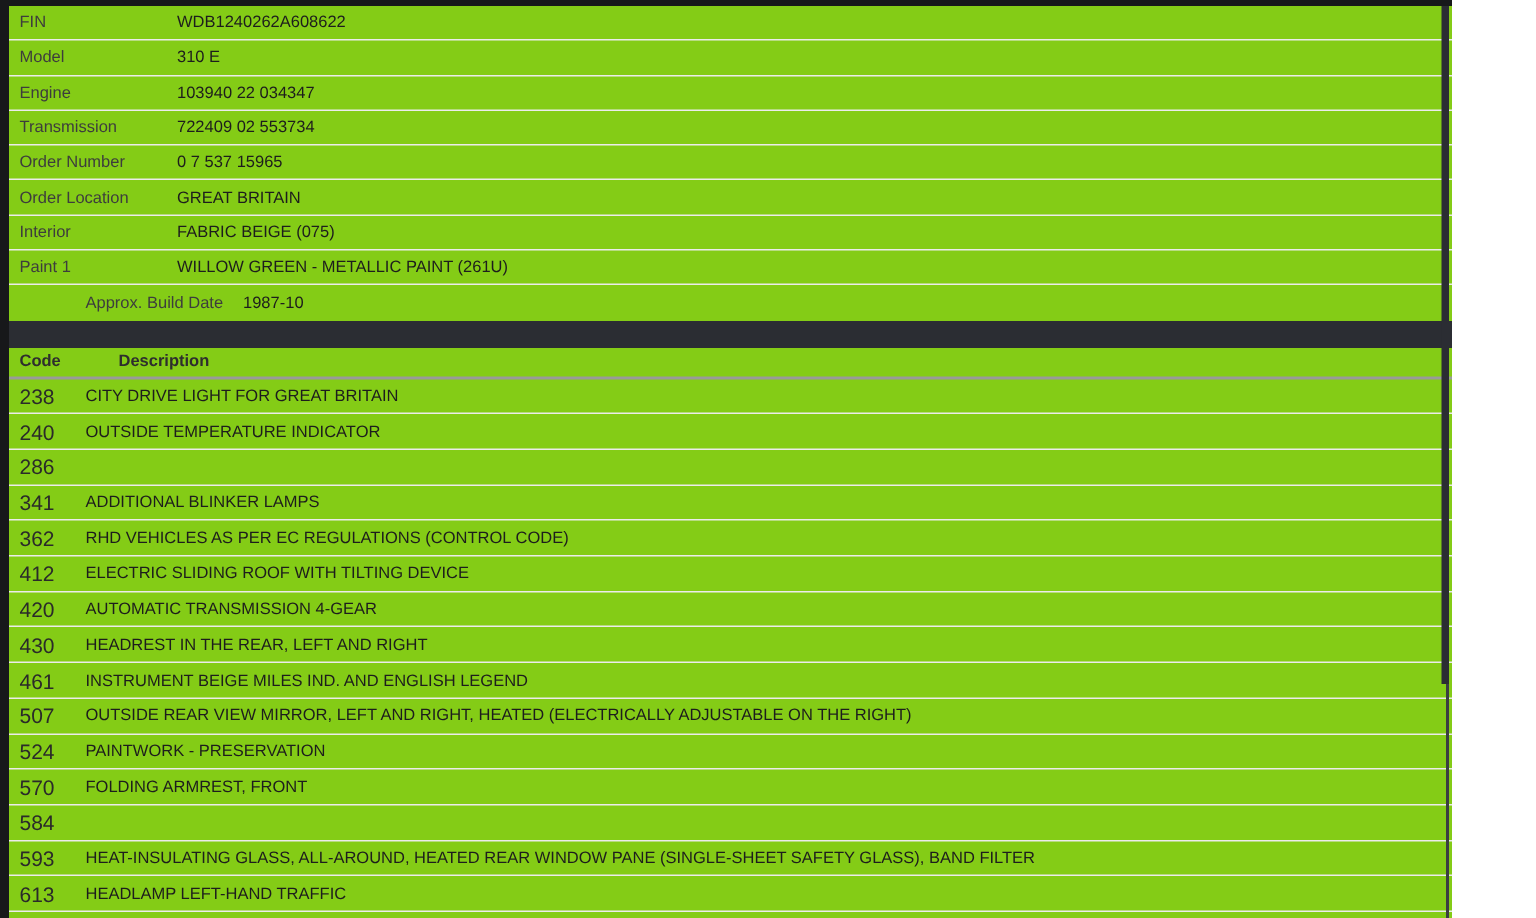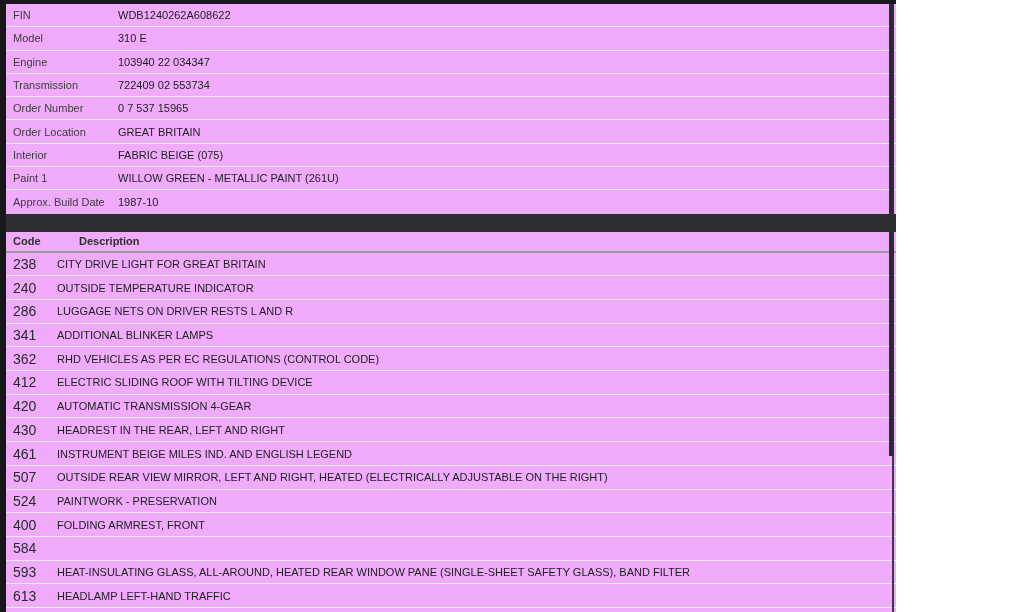--- a/index.html
+++ b/index.html
@@ -3,38 +3,38 @@
 <meta charset="utf-8">
 <style>
   html, body {
     margin: 0;
     padding: 0;
     background: #ffffff;
     font-family: "Liberation Sans", sans-serif;
   }
   .frame {
     position: relative;
-    width: 896px;
+    width: 968px;
     height: 612px;
     box-sizing: border-box;
     border-top: 4px solid #17181a;
     border-left: 6px solid #17181a;
-    background: #f0abfc;
+    background: #84cc16;
     overflow: hidden;
   }
   
   .spec-table { width: 100%; }
   .spec-row {
     display: flex;
     align-items: center;
     height: 23.3px;
     box-sizing: border-box;
     border-bottom: 1px solid #ebebeb;
   }
-  .spec-row:last-child { border-bottom: none; }
+  .spec-row:last-child { border-bottom: none; padding-left: 44px; }
   .spec-label {
     width: 105px;
     padding-left: 7px;
     font-size: 11px;
     color: #3d3d3d;
     flex: 0 0 auto;
   }
   .spec-value {
     font-size: 11px;
     color: #1d1d1d;
@@ -162,21 +162,20 @@
     <span class="desc-col">CITY DRIVE LIGHT FOR GREAT BRITAIN</span>
   </div>
 
   <div class="opt-row">
     <span class="code-col">240</span>
     <span class="desc-col">OUTSIDE TEMPERATURE INDICATOR</span>
   </div>
 
   <div class="opt-row">
     <span class="code-col">286</span>
-    <span class="desc-col">LUGGAGE NETS ON DRIVER RESTS L AND R</span>
   </div>
 
   <div class="opt-row">
     <span class="code-col">341</span>
     <span class="desc-col">ADDITIONAL BLINKER LAMPS</span>
   </div>
 
   <div class="opt-row">
     <span class="code-col">362</span>
     <span class="desc-col">RHD VEHICLES AS PER EC REGULATIONS (CONTROL CODE)</span>
@@ -206,21 +205,21 @@
     <span class="code-col">507</span>
     <span class="desc-col">OUTSIDE REAR VIEW MIRROR, LEFT AND RIGHT, HEATED (ELECTRICALLY ADJUSTABLE ON THE RIGHT)</span>
   </div>
 
   <div class="opt-row">
     <span class="code-col">524</span>
     <span class="desc-col">PAINTWORK - PRESERVATION</span>
   </div>
 
   <div class="opt-row">
-    <span class="code-col">400</span>
+    <span class="code-col">570</span>
     <span class="desc-col">FOLDING ARMREST, FRONT</span>
   </div>
 
   <div class="opt-row">
     <span class="code-col">584</span>
   </div>
 
   <div class="opt-row">
     <span class="code-col">593</span>
     <span class="desc-col">HEAT-INSULATING GLASS, ALL-AROUND, HEATED REAR WINDOW PANE (SINGLE-SHEET SAFETY GLASS), BAND FILTER</span>

